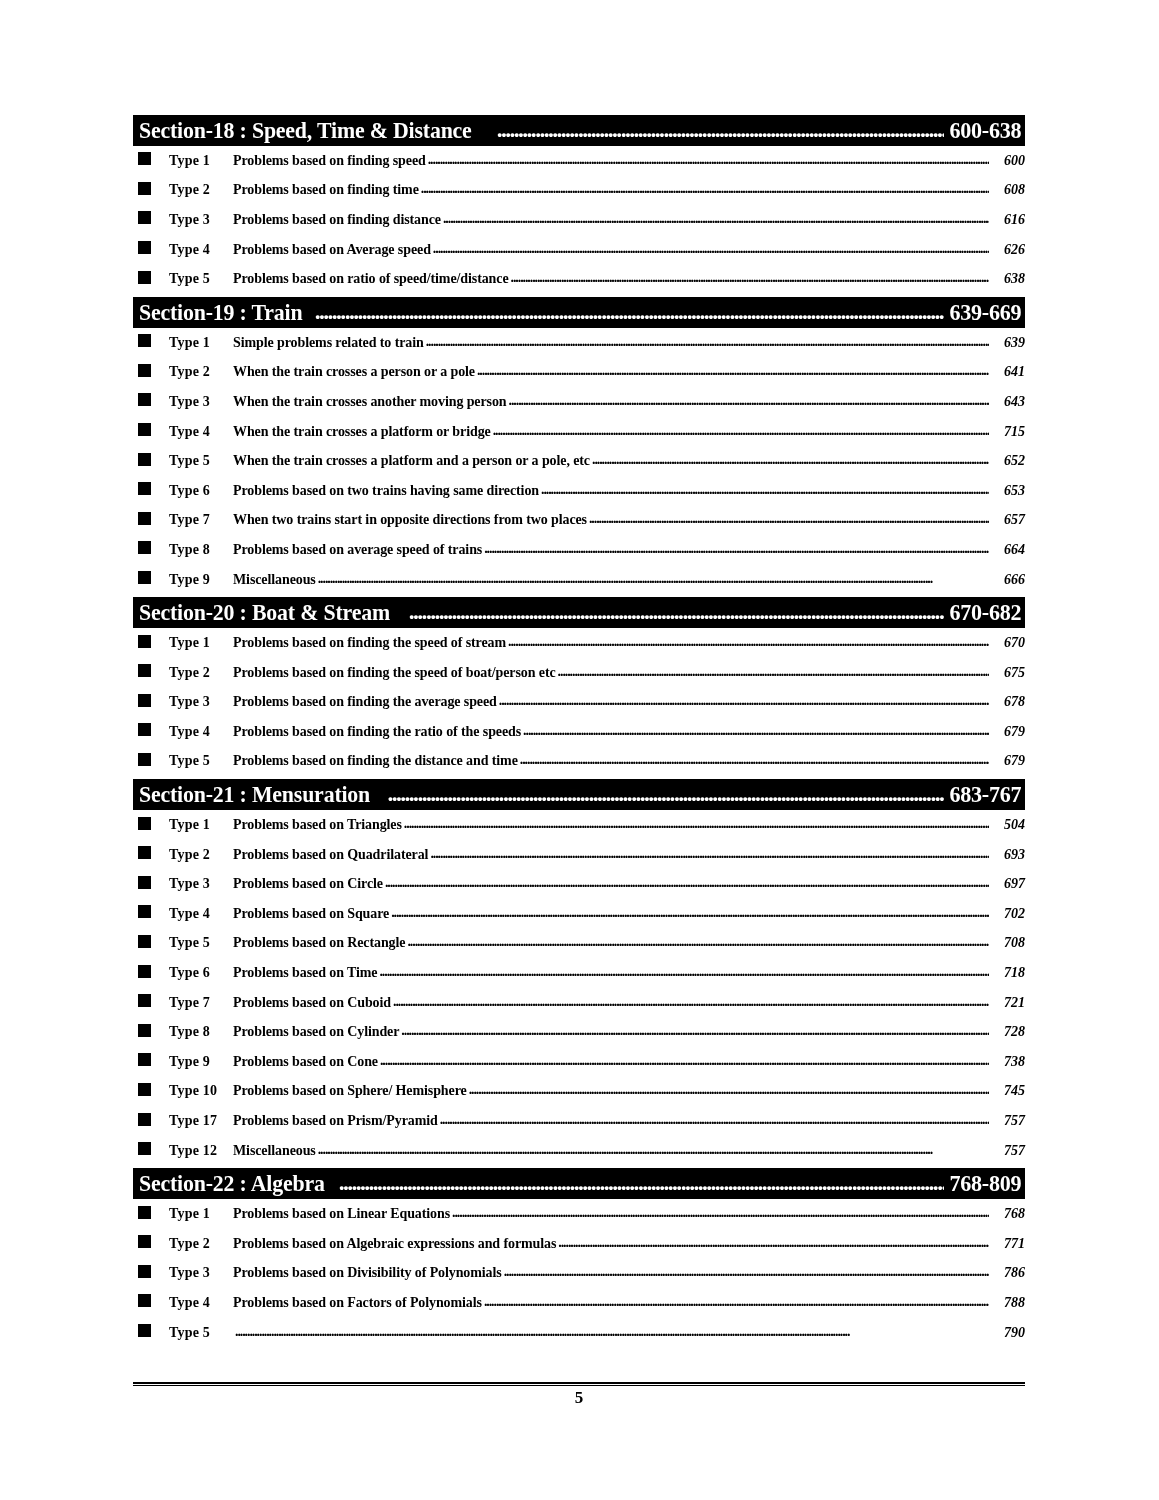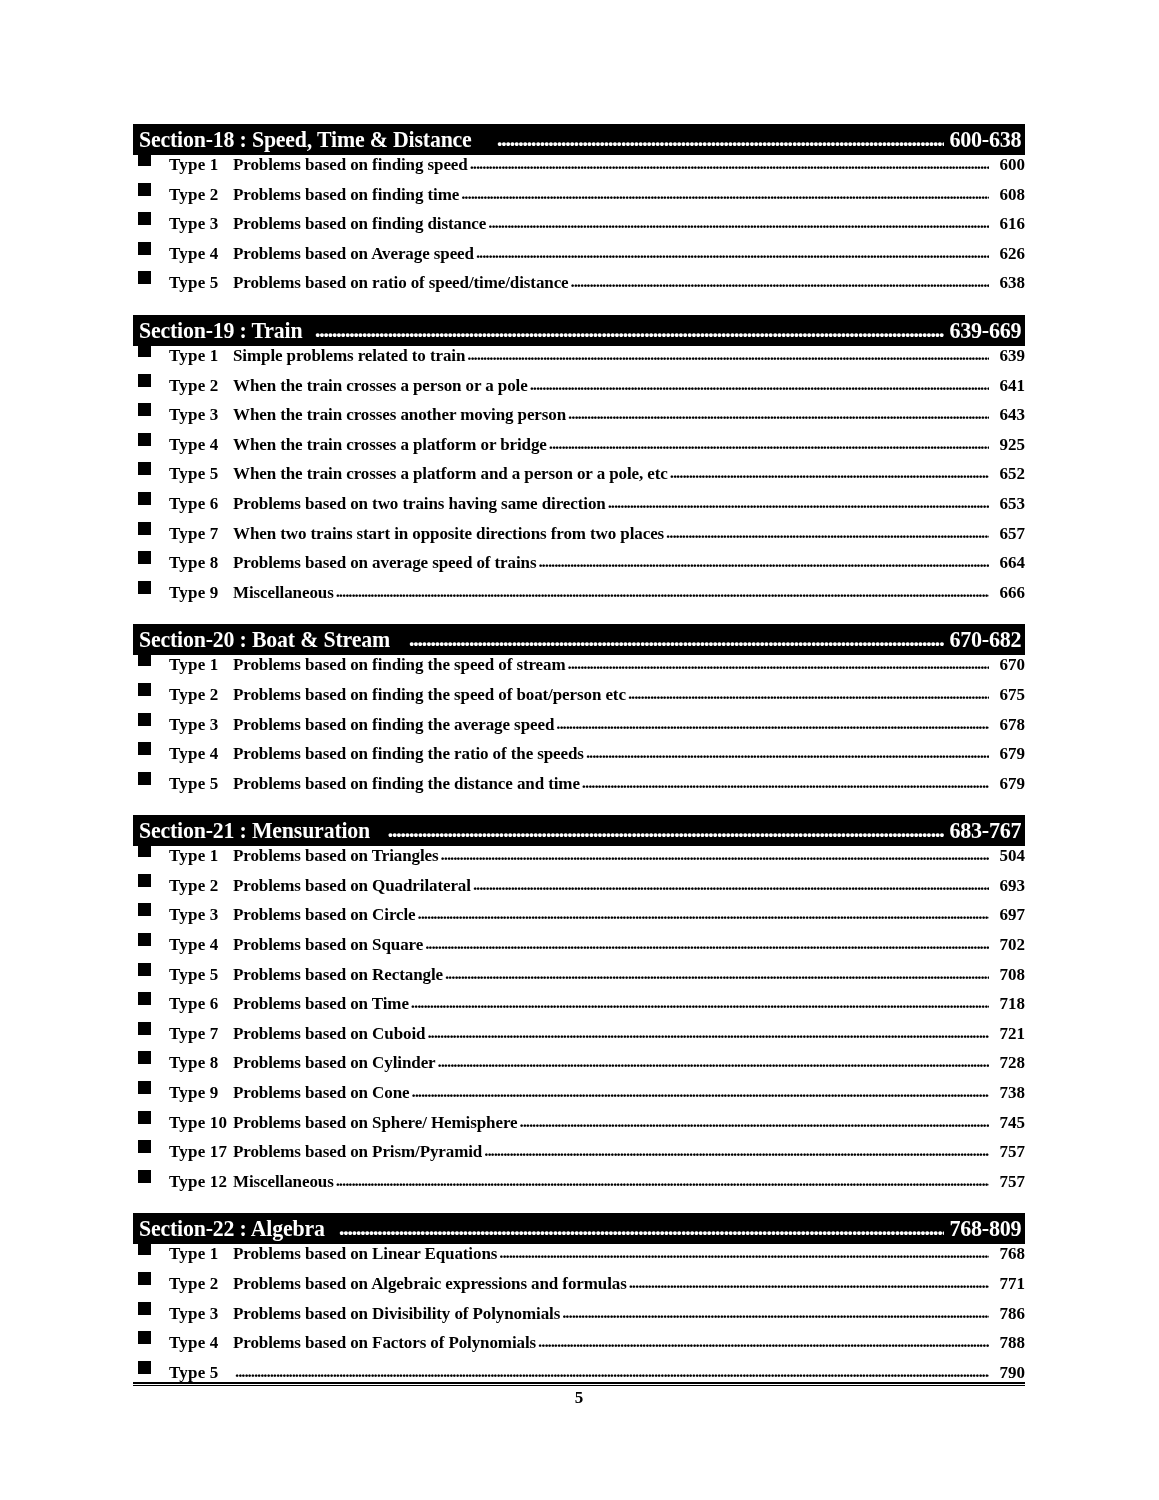--- a/index.html
+++ b/index.html
@@ -27,21 +27,21 @@
   
   .section-bar {
     background: #000000;
     color: #ffffff;
     height: 31px;
     display: flex;
     align-items: center;
     overflow: hidden;
     padding: 0 4px 0 6px;
     box-sizing: border-box;
-    margin-top: 12px;
+    margin-top: 3px;
   }
   .section-bar .sec-title {
     font-weight: bold;
     font-size: 23.5px;
     line-height: 1;
     white-space: nowrap;
     letter-spacing: -0.2px;
     transform: scaleX(0.93);
     transform-origin: left center;
     flex: 0 0 auto;
@@ -65,23 +65,23 @@
     white-space: nowrap;
     flex: 0 0 auto;
     letter-spacing: -0.3px;
     transform: scaleX(0.94);
     transform-origin: right center;
   }
 
   
   .entry {
     display: flex;
-    align-items: flex-start;
+    align-items: center;
     height: 29.6px;
-    font-size: 17px;
+    font-size: 14px;
     padding-left: 5px;
     box-sizing: border-box;
   }
   .bullet {
     flex: 0 0 auto;
     width: 13px;
     height: 13px;
     background: #000000;
     position: relative;
     top: -2px;
@@ -109,20 +109,21 @@
     margin: 0 2px;
     position: relative;
     top: -1px;
   }
   .entry .entry-page {
     flex: 0 0 auto;
     font-weight: bold;
     white-space: nowrap;
     min-width: 34px;
     text-align: right;
+    font-style: italic;
   }
 
   
   #footer {
     position: absolute;
     left: 133px;
     top: 1382px;
     width: 892px;
   }
   #footer .rule {
@@ -206,21 +207,21 @@
       <span class="type-label">Type 3</span>
       <span class="entry-title">When the train crosses another moving person</span>
       <span class="entry-leader">................................................................................................................................................................................................................................................................</span>
       <span class="entry-page">643</span>
     </div>
     <div class="entry">
       <span class="bullet"></span>
       <span class="type-label">Type 4</span>
       <span class="entry-title">When the train crosses a platform or bridge</span>
       <span class="entry-leader">................................................................................................................................................................................................................................................................</span>
-      <span class="entry-page">925</span>
+      <span class="entry-page">715</span>
     </div>
     <div class="entry">
       <span class="bullet"></span>
       <span class="type-label">Type 5</span>
       <span class="entry-title">When the train crosses a platform and a person or a pole, etc</span>
       <span class="entry-leader">................................................................................................................................................................................................................................................................</span>
       <span class="entry-page">652</span>
     </div>
     <div class="entry">
       <span class="bullet"></span>

